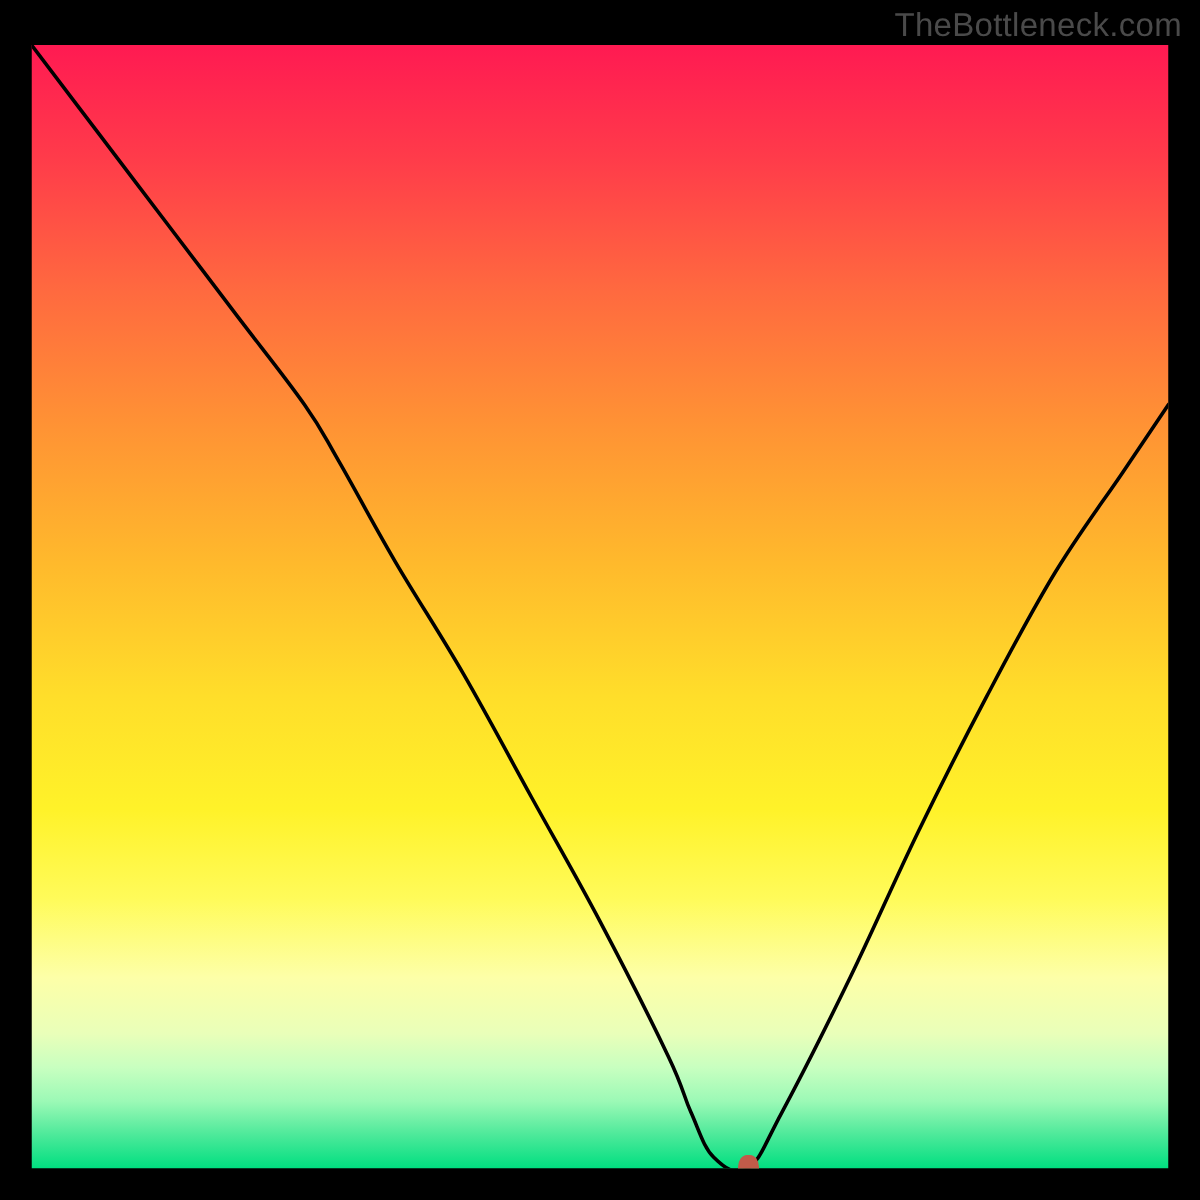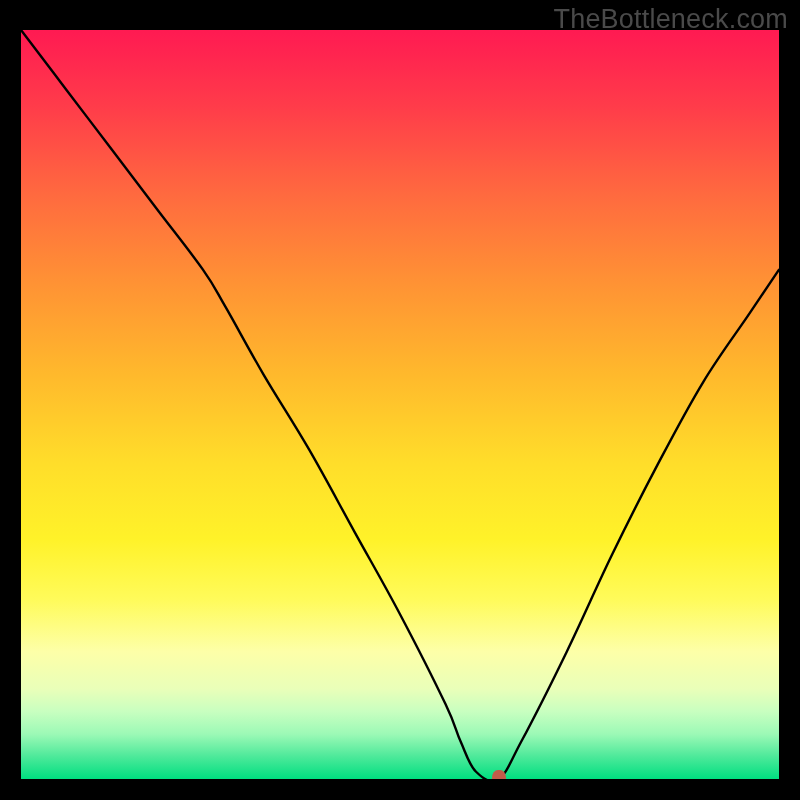--- a/index.html
+++ b/index.html
@@ -14,21 +14,21 @@
   .frame {
     position: relative;
     width: 800px;
     height: 800px;
     background: #000;
   }
   .watermark {
     position: absolute;
     top: 4px;
     right: 12px;
-    font-size: 27px;
+    font-size: 22px;
     font-weight: 500;
     color: #4a4a4a;
     letter-spacing: 0.2px;
     z-index: 20;
   }
   .plot-area {
     position: absolute;
     left: 21px;
     top: 30px;
     width: 758px;

